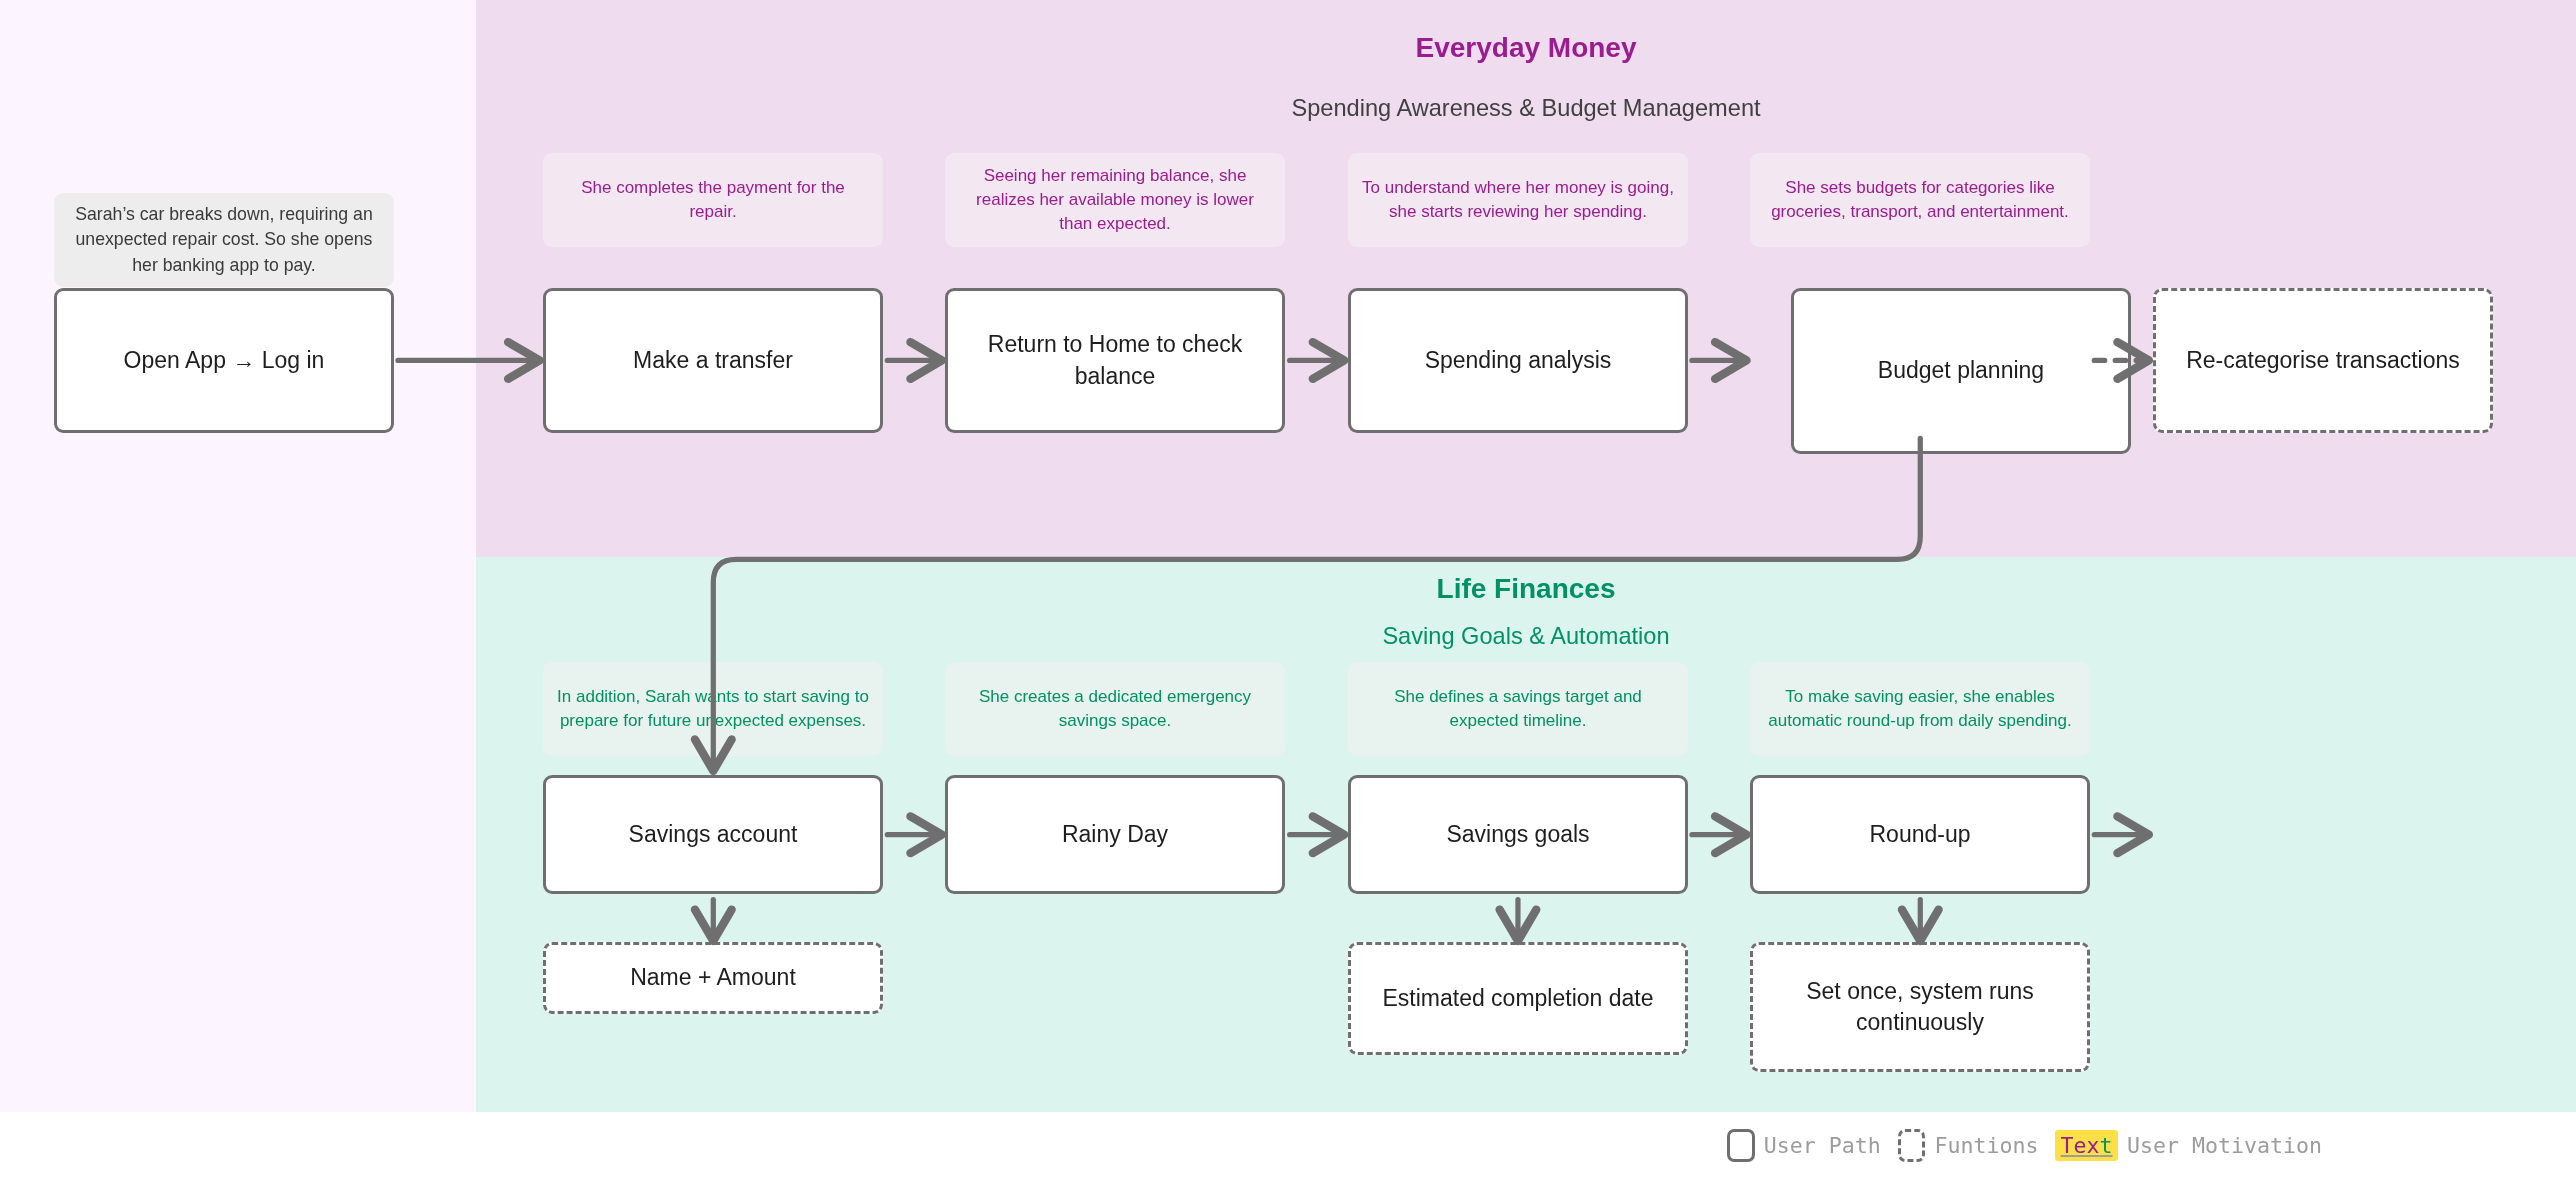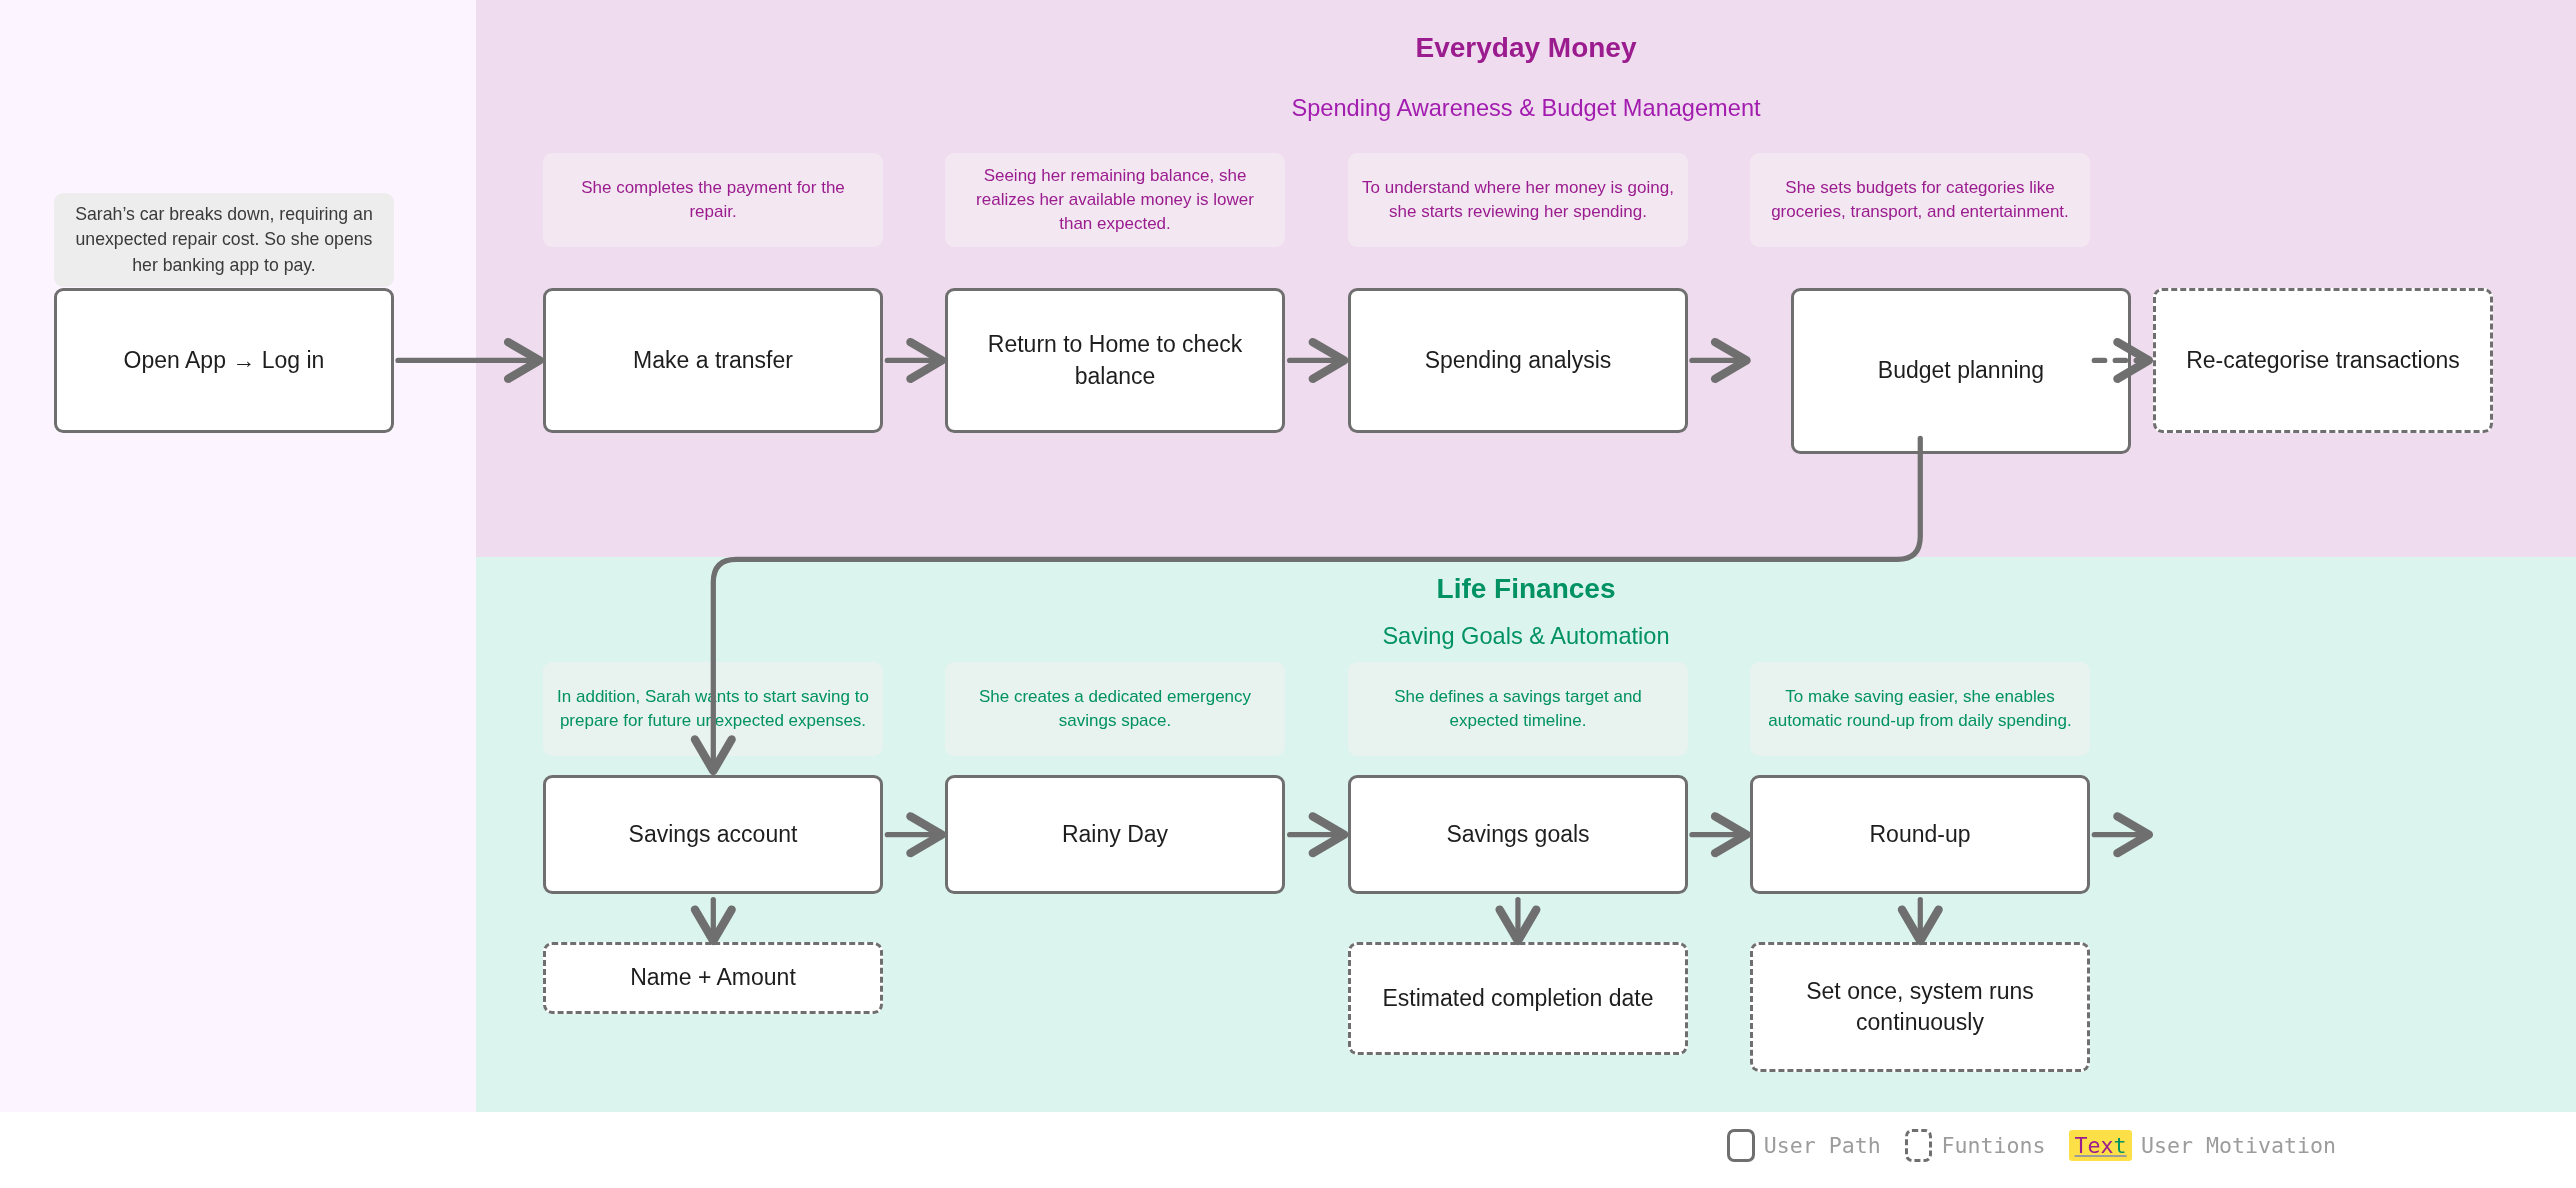--- a/index.html
+++ b/index.html
@@ -21,21 +21,21 @@
 
   
   .sec-title {
     position:absolute; text-align:center; font-weight:bold;
     white-space:nowrap;
   }
   .sec-sub {
     position:absolute; text-align:center; white-space:nowrap;
   }
   #everyday-title { left:0; right:0; top:32px;  font-size:28px; color:#9B1C8F; }
-  #everyday-sub   { left:0; right:0; top:95px; font-size:23.6px; color:#a21caf; }
+  #everyday-sub   { left:0; right:0; top:95px; font-size:23.6px; color:#404040; }
   #life-title     { left:0; right:0; top:573px; font-size:28px; color:#009262; }
   #life-sub       { left:0; right:0; top:623px; font-size:23.6px; color:#009262; }
   .sec-head-wrap { position:absolute; left:476px; width:2100px; height:0; top:0; }
 
   
   .note {
     position:absolute;
     border-radius:9.2px;
     display:flex; align-items:center; justify-content:center;
     text-align:center;
@@ -65,21 +65,21 @@
     border-width:3.9px;
   }
   .pbox.plain-start { border-width:3.3px; }
 
   
   #links { position:absolute; left:0; top:0; width:2576px; height:1188px; pointer-events:none; }
 
   
   #legend {
     position:absolute; left:1727px; top:1129px;
-    display:flex; align-items:center; gap:24px;
+    display:flex; align-items:center; gap:17px;
     font-family:"DejaVu Sans Mono", monospace;
     font-size:21.6px; color:#9C9C9C;
   }
   .lg-item { display:flex; align-items:center; gap:9.2px; }
   .lg-solid {
     width:27.5px; height:33px; border:3.9px solid #6F6F6F; border-radius:7.2px; background:#fff;
   }
   .lg-dash {
     width:27.5px; height:33px; border:3.9px dashed #6F6F6F; border-radius:7.2px; background:#fff;
   }

